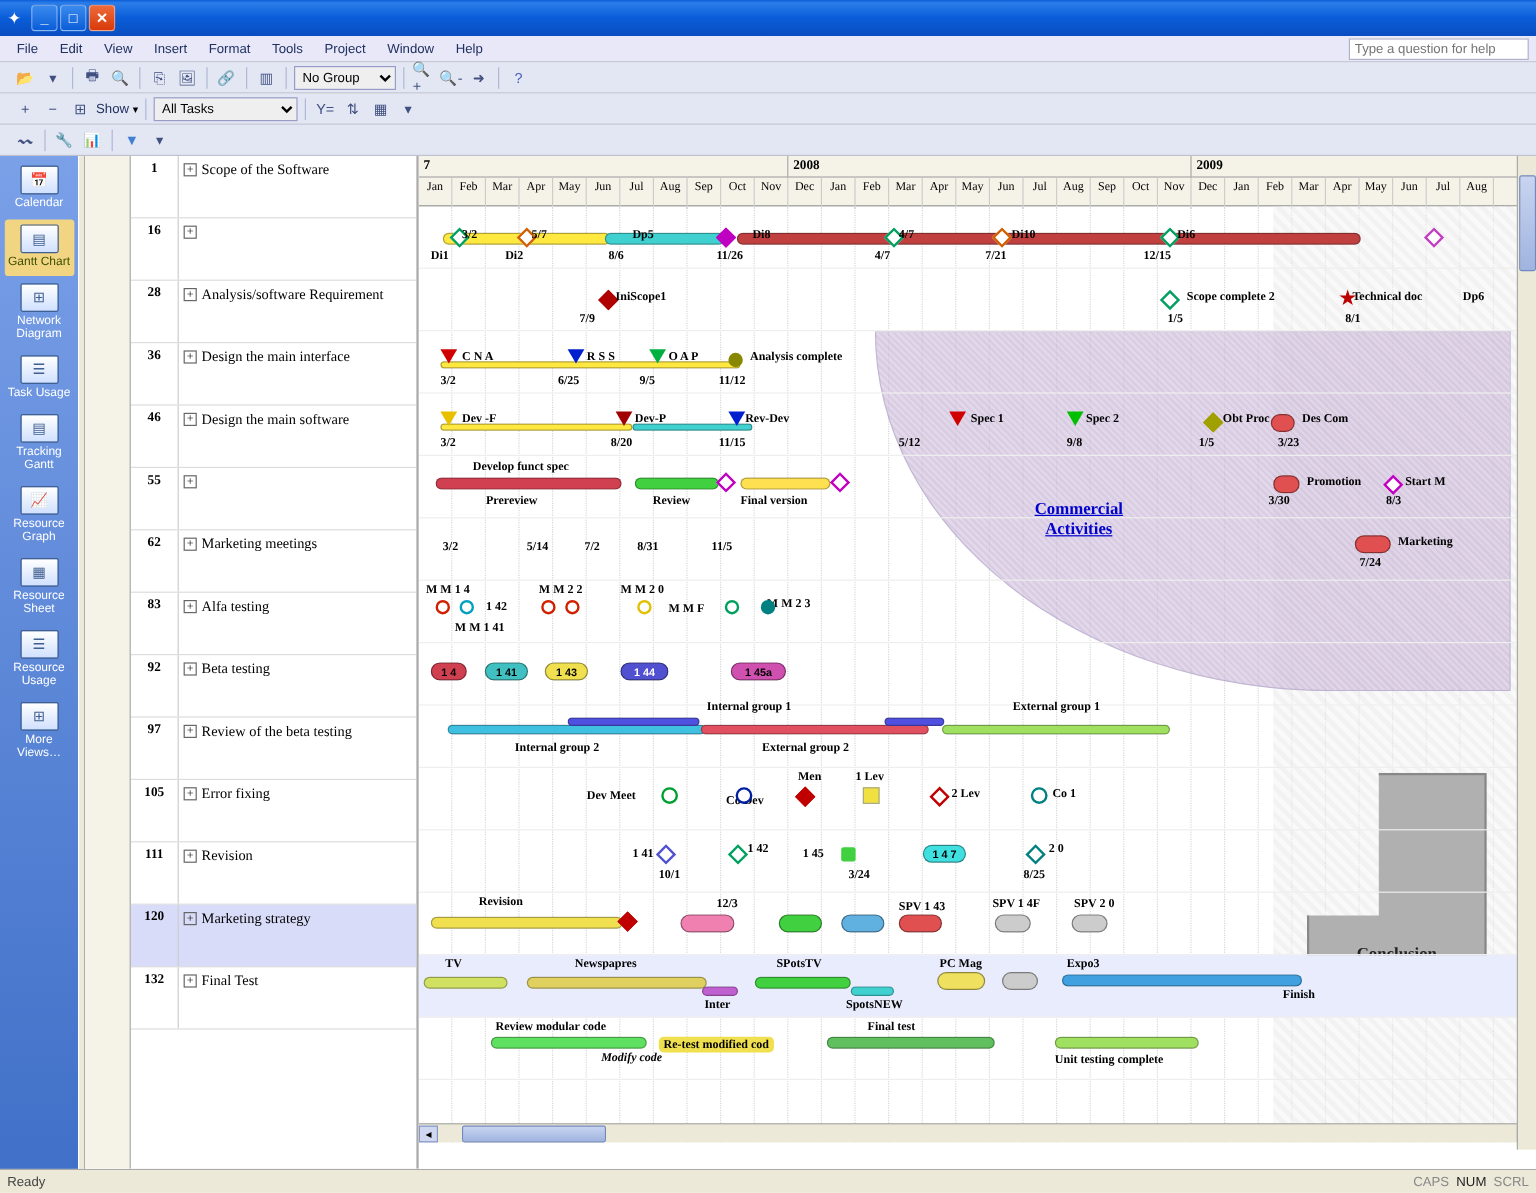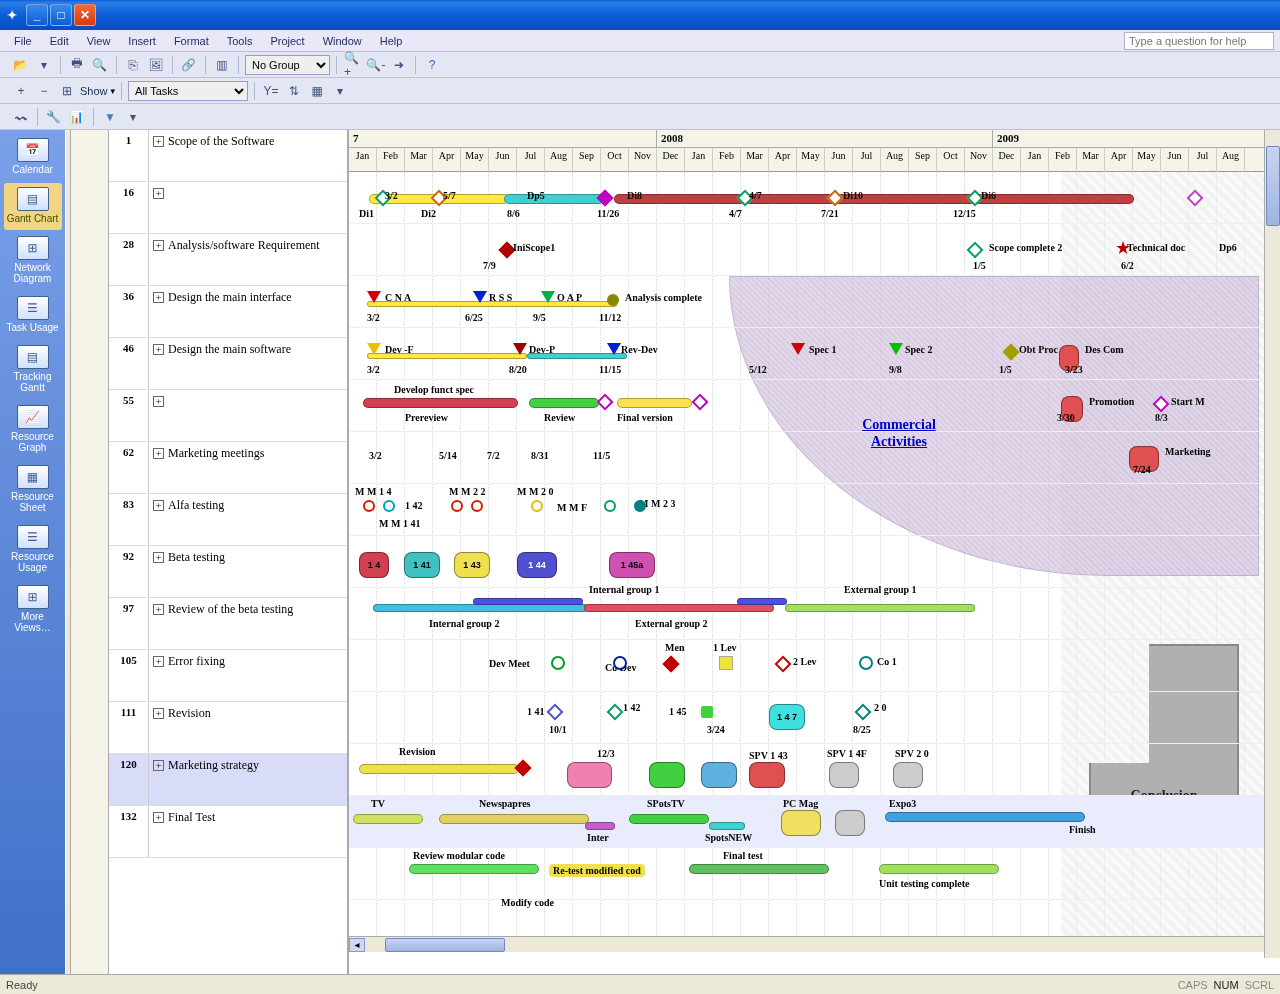--- a/index.html
+++ b/index.html
@@ -77,21 +77,21 @@
 
 
 .bar { position: absolute; height: 10px; border-radius: 6px; border: 1px solid rgba(0,0,0,.3); }
 .bar-label { position: absolute; font-family: "Comic Sans MS", cursive; font-size: 10px; font-weight: bold; color: #000; white-space: nowrap; }
 .marker { position: absolute; width: 12px; height: 12px; }
 .diamond { transform: rotate(45deg); border: 2px solid; }
 .triangle-down { width: 0; height: 0; border-left: 7px solid transparent; border-right: 7px solid transparent; border-top: 12px solid; }
 .circle { border-radius: 50%; border: 2px solid; background: #fff; }
 .circle.filled { background: currentColor; }
 .star { color: #b00; font-size: 18px; line-height: 12px; }
-.pill { position: absolute; height: 26px; border-radius: 8px; border: 1px solid rgba(0,0,0,.4); display: flex; align-items: center; justify-content: center; font-size: 9px; font-weight: bold; color: #000; padding: 0 4px; }
+.pill { position: absolute; height: 15px; border-radius: 8px; border: 1px solid rgba(0,0,0,.4); display: flex; align-items: center; justify-content: center; font-size: 9px; font-weight: bold; color: #000; padding: 0 4px; }
 
 
 .statusbar { height: 20px; background: #ece9d8; border-top: 1px solid #aaa; display: flex; align-items: center; padding: 0 6px; font-size: 11px; color: #444; }
 .statusbar .sb-right { margin-left: auto; display: flex; gap: 6px; color: #888; }
 .statusbar .sb-right .on { color: #222; }
 
 
 .hscroll { position: absolute; left: 0; right: 0; bottom: 0; height: 16px; background: #ece9d8; border-top: 1px solid #aaa; display: flex; align-items: center; }
 .hscroll .thumb { height: 14px; width: 120px; background: linear-gradient(#c8d4f0,#a0b4e0); border: 1px solid #7088c0; border-radius: 2px; margin-left: 20px; }
 .hscroll .sbtn { width: 16px; height: 14px; background: #d0d8f0; border: 1px solid #8898c8; display: flex; align-items: center; justify-content: center; font-size: 10px; }
@@ -441,21 +441,21 @@
         <div class="gantt-row" style="top:52px;">
           <div class="marker diamond" style="left:152px;top:20px;border-color:#b00000;background:#b00000;"></div>
           <span class="bar-label" style="left:164px;top:18px;">IniScope1</span>
           <span class="bar-label" style="left:134px;top:36px;">7/9</span>
           <div class="marker diamond" style="left:620px;top:20px;border-color:#00a060;background:#fff;"></div>
           <span class="bar-label" style="left:640px;top:18px;">Scope complete 2</span>
           <span class="bar-label" style="left:624px;top:36px;">1/5</span>
           <span class="marker star" style="left:766px;top:18px;">★</span>
           <span class="bar-label" style="left:778px;top:18px;">Technical doc</span>
           <span class="bar-label" style="left:870px;top:18px;">Dp6</span>
-          <span class="bar-label" style="left:772px;top:36px;">6/2</span>
+          <span class="bar-label" style="left:772px;top:36px;">8/1</span>
         </div>
 
         <div class="gantt-row" style="top:104px;">
           <div class="bar" style="left:18px;width:250px;top:25px;height:6px;background:#ffe840;"></div>
           <div class="triangle-down" style="position:absolute;left:18px;top:15px;border-top-color:#d00000;"></div>
           <div class="triangle-down" style="position:absolute;left:124px;top:15px;border-top-color:#0020d0;"></div>
           <div class="triangle-down" style="position:absolute;left:192px;top:15px;border-top-color:#00b040;"></div>
           <div class="marker" style="left:258px;top:18px;width:12px;height:12px;border-radius:50%;background:#888800;"></div>
           <span class="bar-label" style="left:36px;top:16px;">C N A</span>
           <span class="bar-label" style="left:140px;top:16px;">R S S</span>
@@ -637,21 +637,21 @@
         </div>
 
         <div class="gantt-row" style="top:676px;">
           <span class="bar-label" style="left:64px;top:2px;">Review modular code</span>
           <div class="bar" style="left:60px;width:130px;top:16px;height:10px;background:#60e060;"></div>
           <span class="bar-label" style="left:200px;top:16px;background:#f0e050;padding:1px 4px;border-radius:4px;">Re-test modified cod</span>
           <span class="bar-label" style="left:374px;top:2px;">Final test</span>
           <div class="bar" style="left:340px;width:140px;top:16px;height:10px;background:#60c060;"></div>
           <span class="bar-label" style="left:530px;top:2px;margin-top:28px;">Unit testing complete</span>
           <div class="bar" style="left:530px;width:120px;top:16px;height:10px;background:#a0e060;"></div>
-          <span class="bar-label" style="left:152px;top:49px;">Modify code</span>
+          <span class="bar-label" style="left:152px;top:28px;font-style:italic;">Modify code</span>
         </div>
 
         <div class="hscroll">
           <div class="sbtn">◂</div>
           <div class="thumb"></div>
           <div style="flex:1"></div>
           <div class="sbtn">▸</div>
         </div>
       </div>
       <div class="vscroll">

